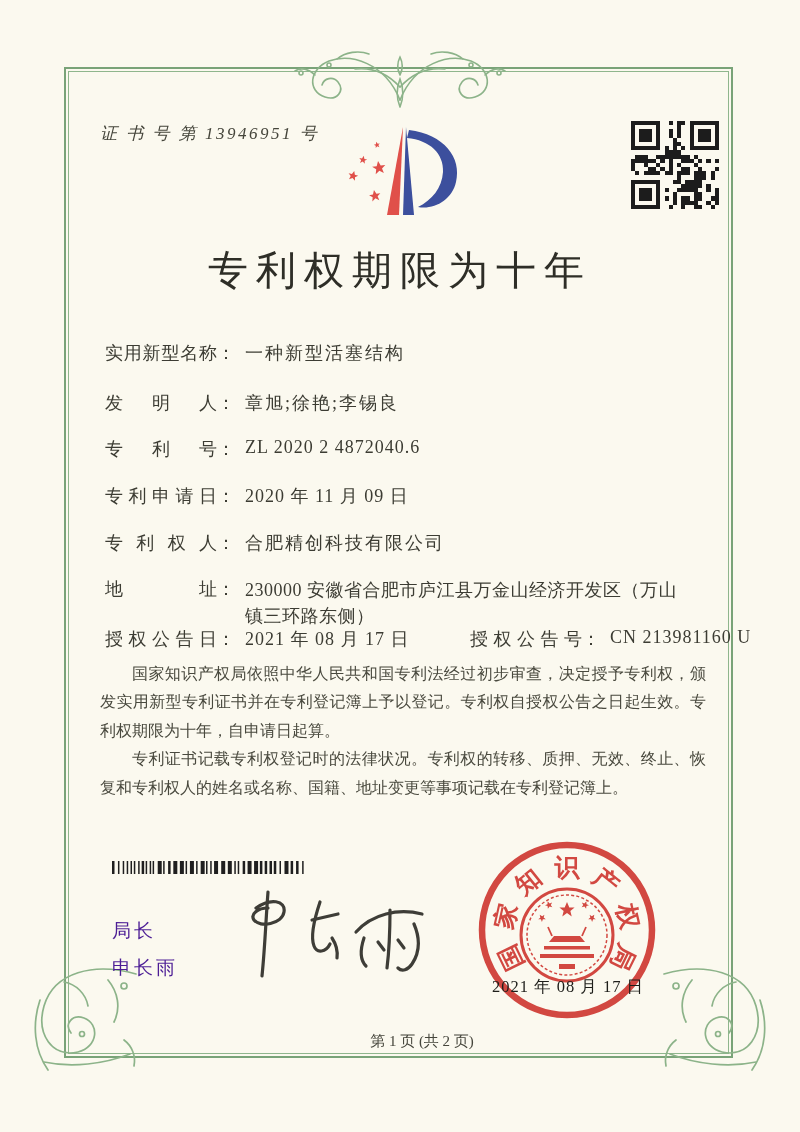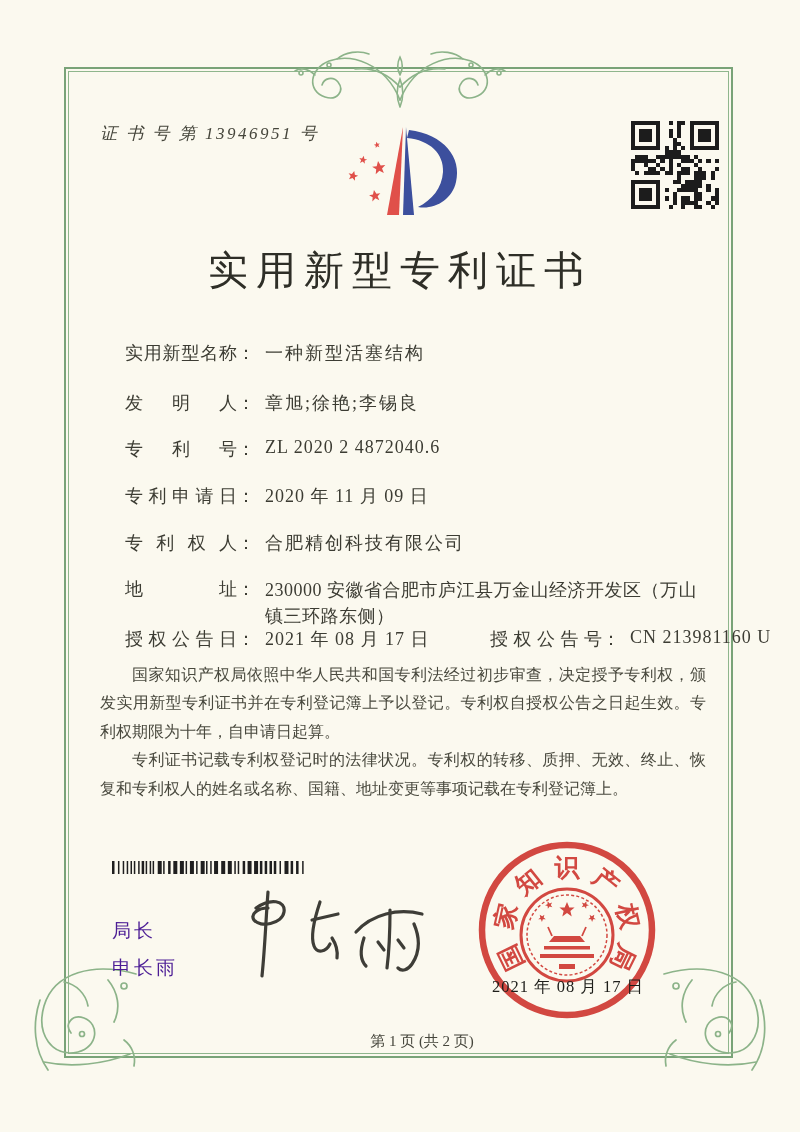--- a/index.html
+++ b/index.html
@@ -19,33 +19,33 @@
   .orn-top{left:285px;top:45px;}
   .orn-bl{left:24px;top:958px;}
   .orn-br{left:656px;top:958px;transform:scaleX(-1);}
   .cert-no{position:absolute;left:100px;top:122px;font-size:17px;letter-spacing:2.5px;color:#45453b;font-style:italic;}
   .logo{position:absolute;left:336px;top:110px;}
   .qr{position:absolute;left:631px;top:121px;width:88px;height:88px;}
   .doc-title{
     position:absolute;left:0;top:243px;width:100%;text-align:center;
     font-size:40px;font-weight:500;letter-spacing:8px;color:#2e2e27;
   }
-  .frow{position:absolute;left:105px;font-size:18px;display:flex;align-items:flex-start;white-space:nowrap;margin-left:20px;}
+  .frow{position:absolute;left:105px;font-size:18px;display:flex;align-items:flex-start;white-space:nowrap;}
   .flabel{display:inline-block;width:112px;text-align:justify;text-align-last:justify;}
   .fcolon{margin-right:10px;}
   .fvalue{letter-spacing:2px;}
   .fvalue.latin{letter-spacing:1px;}
   .r0{top:341px}.r1{top:391px}.r2{top:437px}.r3{top:484px}.r4{top:531px}.r5{top:577px}
   .r6{top:627px}.r6b{left:470px;top:627px}
   .r5 .fvalue{letter-spacing:0.5px;width:438px;line-height:26px;display:inline-block;white-space:normal;}
   .paras{
     position:absolute;left:100px;top:661px;width:606px;
     font-size:16px;line-height:28.4px;text-align:justify;color:#49493e;
   }
-  .paras p{margin:0;text-indent:2em;}
+  .paras p{margin:0;text-indent:2em;font-family:Liberation Mono, monospace;}
   .barcode{position:absolute;left:112px;top:861px;width:198px;height:13px;}
   .signer{position:absolute;left:112px;top:912px;font-size:19px;letter-spacing:3px;line-height:37px;color:#4c1d95;}
   .sig-svg{position:absolute;left:228px;top:880px;}
   .stamp-svg{position:absolute;left:472px;top:838px;opacity:0.93;}
   .stamp-date{
     position:absolute;left:472px;top:976px;width:192px;text-align:center;
     font-size:16.5px;letter-spacing:1px;color:#1e1e1a;font-weight:500;
   }
   .page-info{position:absolute;left:0;top:1032px;width:100%;text-align:center;font-size:15px;color:#45453b;padding-left:22px;}
   .back-note{position:absolute;left:0;top:1080px;width:100%;text-align:center;font-size:15px;letter-spacing:3px;color:#45453b;}
@@ -336,21 +336,21 @@
       <rect x="4" y="20" width="1" height="1" fill="#1c1c1c"></rect>
       <rect x="5" y="20" width="1" height="1" fill="#1c1c1c"></rect>
       <rect x="6" y="20" width="1" height="1" fill="#1c1c1c"></rect>
       <rect x="9" y="20" width="1" height="1" fill="#1c1c1c"></rect>
       <rect x="12" y="20" width="1" height="1" fill="#1c1c1c"></rect>
       <rect x="15" y="20" width="1" height="1" fill="#1c1c1c"></rect>
       <rect x="16" y="20" width="1" height="1" fill="#1c1c1c"></rect>
       <rect x="19" y="20" width="1" height="1" fill="#1c1c1c"></rect>
     </svg>
 
-  <div class="doc-title">实用新型专利证书</div>
+  <div class="doc-title">专利权期限为十年</div>
 
   <div class="frow r0">
     <span class="flabel">实用新型名称</span>
       <span class="fcolon">：</span>
       <span class="fvalue">一种新型活塞结构</span>
   </div>
   <div class="frow r1">
     <span class="flabel">发明人</span>
       <span class="fcolon">：</span>
       <span class="fvalue">章旭;徐艳;李锡良</span>

